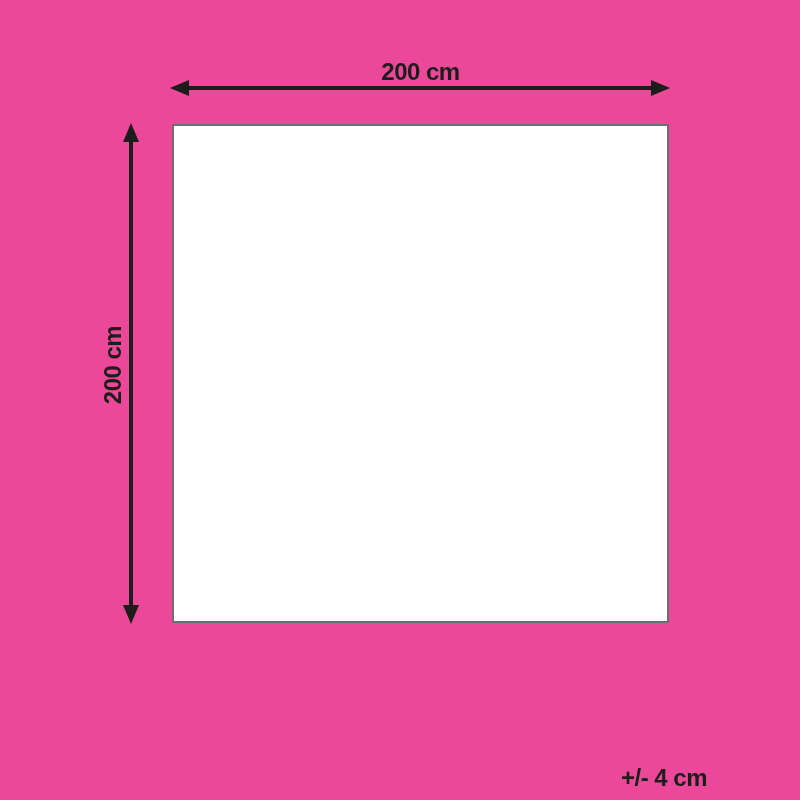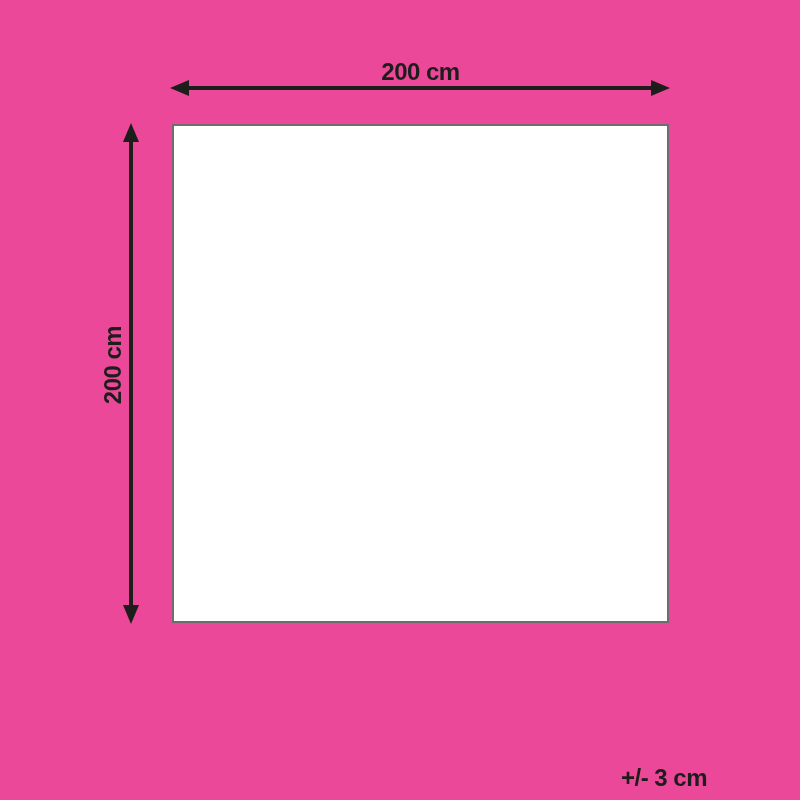--- a/index.html
+++ b/index.html
@@ -75,15 +75,15 @@
       <polygon points="131,624 123,605 139,605" fill="#1d1d1b"></polygon>
     </g>
   </svg>
 
   <div class="rug-outline"></div>
 
   <div class="dim-label width-label">200 cm</div>
 
   <div class="dim-label height-label">200 cm</div>
 
-  <div class="dim-label tolerance-label">+/- 3 cm</div>
+  <div class="dim-label tolerance-label">+/- 4 cm</div>
 
 </div>
 
 </body></html>

